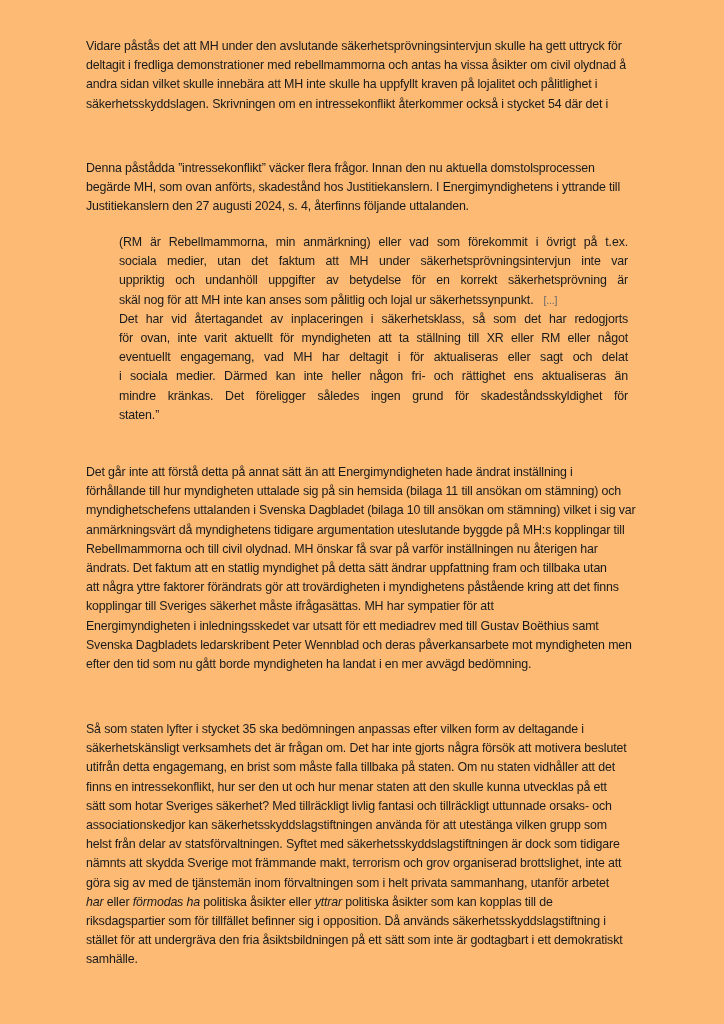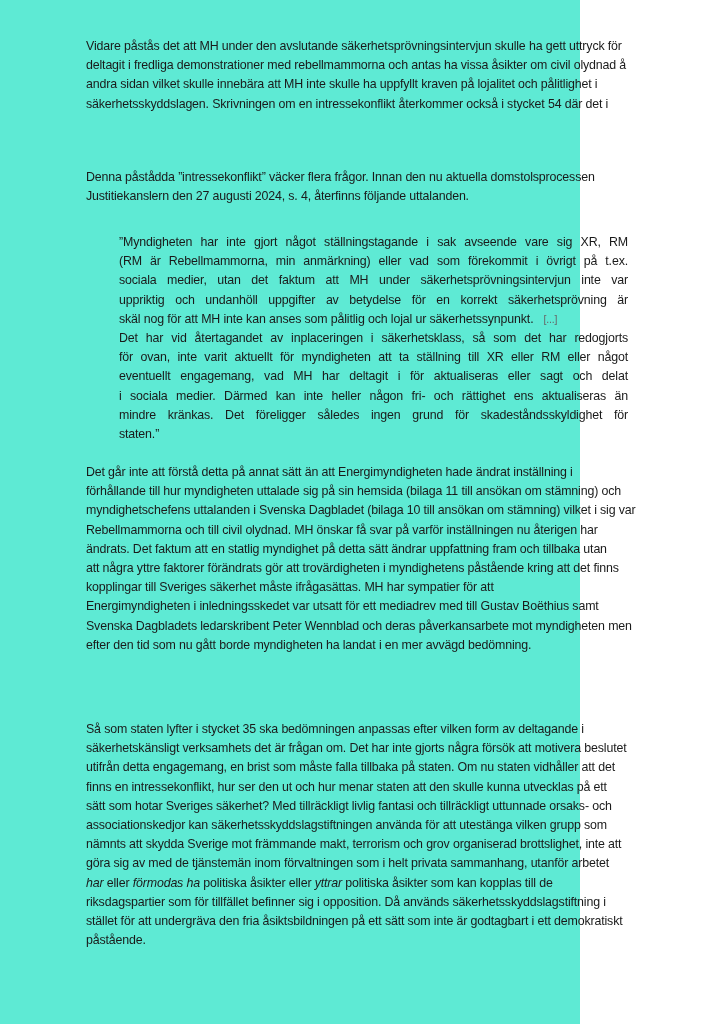--- a/index.html
+++ b/index.html
@@ -11,23 +11,23 @@
       width: 724px;
       height: 1024px;
       position: relative;
       overflow: hidden;
       font-family: "Liberation Sans", "DejaVu Sans", sans-serif;
       color: #1a1a1a;
     }
     .page {
       position: absolute;
       left: 0; top: 0;
-      width: 580px;
+      width: 724px;
       height: 1024px;
-      background: #5eead4;
+      background: #fdba74;
     }
     .para {
       position: absolute;
       left: 86px;
       width: 556px;
       font-size: 12.4px;
       line-height: 19.2px;
       letter-spacing: -0.15px;
       margin: 0;
     }
@@ -62,60 +62,62 @@
 
 <div class="page">
 
   <p class="para" style="top:37px;">
     <span class="line">Vidare påstås det att MH under den avslutande säkerhetsprövningsintervjun skulle ha gett uttryck för</span>
     <span class="line">deltagit i fredliga demonstrationer med rebellmammorna och antas ha vissa åsikter om civil olydnad å</span>
     <span class="line">andra sidan vilket skulle innebära att MH inte skulle ha uppfyllt kraven på lojalitet och pålitlighet i</span>
     <span class="line">säkerhetsskyddslagen. Skrivningen om en intressekonflikt återkommer också i stycket 54 där det i</span>
   </p>
 
-  <p class="para" style="top:168px;">
+  <p class="para" style="top:159px;">
     <span class="line">Denna påstådda ”intressekonflikt” väcker flera frågor. Innan den nu aktuella domstolsprocessen</span>
+    <span class="line">begärde MH, som ovan anförts, skadestånd hos Justitiekanslern. I Energimyndighetens i yttrande till</span>
     <span class="line">Justitiekanslern den 27 augusti 2024, s. 4, återfinns följande uttalanden.</span>
   </p>
 
   <div class="quote" style="top:233px;">
-    <span class="just">”Myndigheten har inte gjort något ställningstagande i sak avseende vare sig XR, RM</span>
     <span class="just">(RM är Rebellmammorna, min anmärkning) eller vad som förekommit i övrigt på t.ex.</span>
     <span class="just">sociala medier, utan det faktum att MH under säkerhetsprövningsintervjun inte var</span>
     <span class="just">uppriktig och undanhöll uppgifter av betydelse för en korrekt säkerhetsprövning är</span>
     <span class="line"><span>skäl nog för att MH inte kan anses som pålitlig och lojal ur säkerhetssynpunkt.</span><span class="ellipsis">[...]</span></span>
     <span class="just">Det har vid återtagandet av inplaceringen i säkerhetsklass, så som det har redogjorts</span>
     <span class="just">för ovan, inte varit aktuellt för myndigheten att ta ställning till XR eller RM eller något</span>
     <span class="just">eventuellt engagemang, vad MH har deltagit i för aktualiseras eller sagt och delat</span>
     <span class="just">i sociala medier. Därmed kan inte heller någon fri- och rättighet ens aktualiseras än</span>
     <span class="just">mindre kränkas. Det föreligger således ingen grund för skadeståndsskyldighet för</span>
     <span class="line">staten.”</span>
   </div>
 
   <p class="para" style="top:463px;">
     <span class="line">Det går inte att förstå detta på annat sätt än att Energimyndigheten hade ändrat inställning i</span>
     <span class="line">förhållande till hur myndigheten uttalade sig på sin hemsida (bilaga 11 till ansökan om stämning) och</span>
     <span class="line">myndighetschefens uttalanden i Svenska Dagbladet (bilaga 10 till ansökan om stämning) vilket i sig var</span>
+    <span class="line">anmärkningsvärt då myndighetens tidigare argumentation uteslutande byggde på MH:s kopplingar till</span>
     <span class="line">Rebellmammorna och till civil olydnad. MH önskar få svar på varför inställningen nu återigen har</span>
     <span class="line">ändrats. Det faktum att en statlig myndighet på detta sätt ändrar uppfattning fram och tillbaka utan</span>
     <span class="line">att några yttre faktorer förändrats gör att trovärdigheten i myndighetens påstående kring att det finns</span>
     <span class="line">kopplingar till Sveriges säkerhet måste ifrågasättas. MH har sympatier för att</span>
     <span class="line">Energimyndigheten i inledningsskedet var utsatt för ett mediadrev med till Gustav Boëthius samt</span>
     <span class="line">Svenska Dagbladets ledarskribent Peter Wennblad och deras påverkansarbete mot myndigheten men</span>
     <span class="line">efter den tid som nu gått borde myndigheten ha landat i en mer avvägd bedömning.</span>
   </p>
 
   <p class="para" style="top:720px;">
     <span class="line">Så som staten lyfter i stycket 35 ska bedömningen anpassas efter vilken form av deltagande i</span>
     <span class="line">säkerhetskänsligt verksamhets det är frågan om. Det har inte gjorts några försök att motivera beslutet</span>
     <span class="line">utifrån detta engagemang, en brist som måste falla tillbaka på staten. Om nu staten vidhåller att det</span>
     <span class="line">finns en intressekonflikt, hur ser den ut och hur menar staten att den skulle kunna utvecklas på ett</span>
     <span class="line">sätt som hotar Sveriges säkerhet? Med tillräckligt livlig fantasi och tillräckligt uttunnade orsaks- och</span>
     <span class="line">associationskedjor kan säkerhetsskyddslagstiftningen använda för att utestänga vilken grupp som</span>
+    <span class="line">helst från delar av statsförvaltningen. Syftet med säkerhetsskyddslagstiftningen är dock som tidigare</span>
     <span class="line">nämnts att skydda Sverige mot främmande makt, terrorism och grov organiserad brottslighet, inte att</span>
     <span class="line">göra sig av med de tjänstemän inom förvaltningen som i helt privata sammanhang, utanför arbetet</span>
     <span class="line"><em>har</em><span> eller </span><em>förmodas ha</em><span> politiska åsikter eller </span><em>yttrar</em><span> politiska åsikter som kan kopplas till de</span></span>
     <span class="line">riksdagspartier som för tillfället befinner sig i opposition. Då används säkerhetsskyddslagstiftning i</span>
     <span class="line">stället för att undergräva den fria åsiktsbildningen på ett sätt som inte är godtagbart i ett demokratiskt</span>
-    <span class="line">påstående.</span>
+    <span class="line">samhälle.</span>
   </p>
 
 </div>
 
 </body></html>

